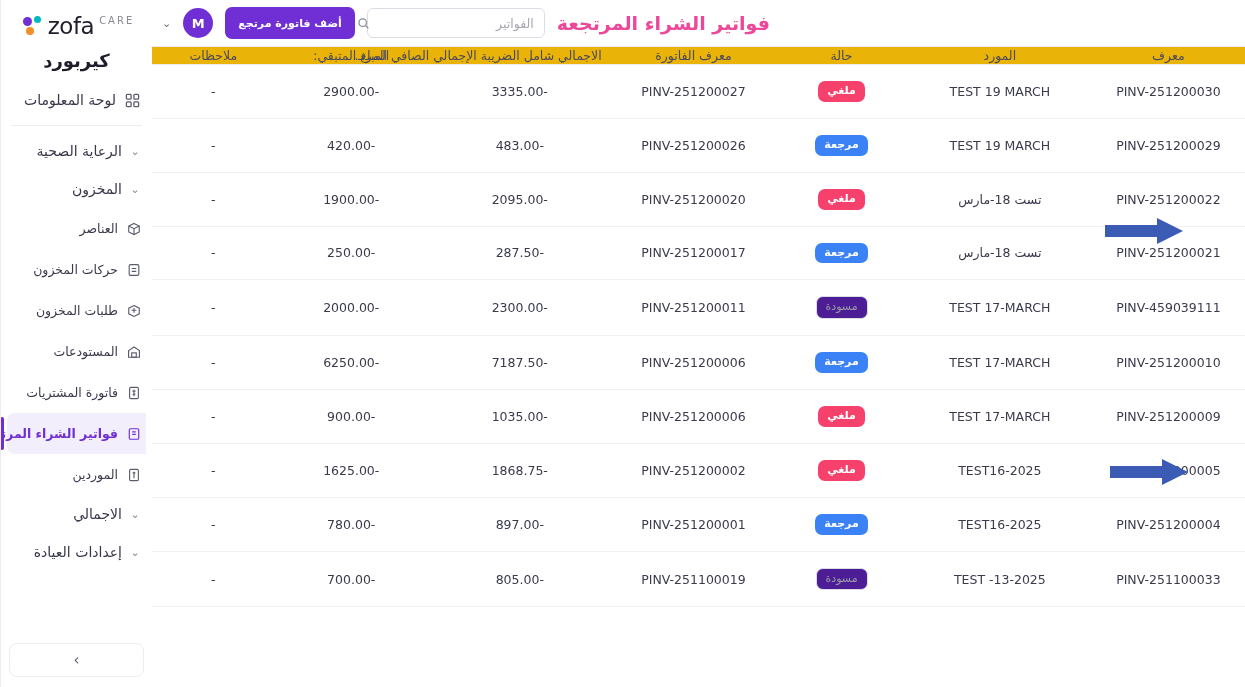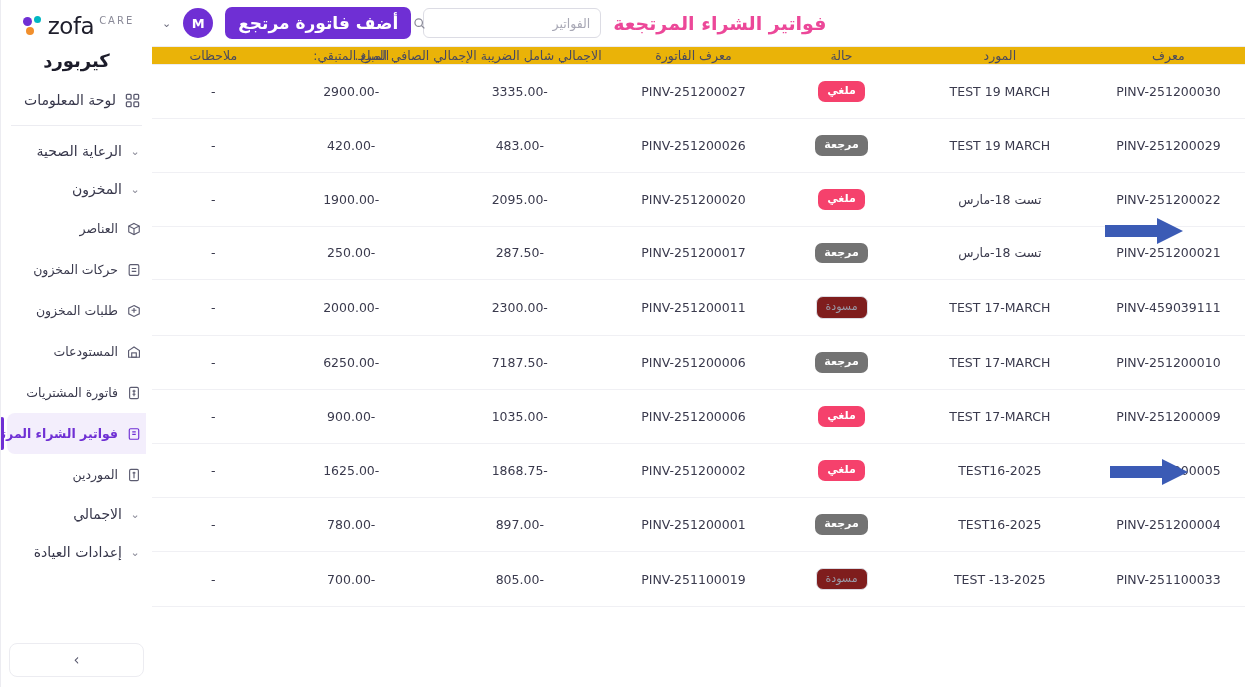--- a/index.html
+++ b/index.html
@@ -161,21 +161,21 @@
   }
   .search-box input::placeholder { color: #a9a9b6; }
   .search-icon { color: #8a8a98; display: flex; }
   .btn-primary {
     background: #6f2fd4;
     color: #fff;
     border: 0;
     border-radius: 7px;
     height: 32px;
     padding: 0 13px;
-    font-size: 17px;
+    font-size: 11px;
     font-weight: 700;
     font-family: inherit;
     cursor: pointer;
     white-space: nowrap;
   }
   .avatar {
     width: 30px; height: 30px; border-radius: 50%;
     background: #6f2fd4; color: #fff;
     display: flex; align-items: center; justify-content: center;
     font-size: 13px; font-weight: 700; cursor: pointer;
@@ -216,22 +216,22 @@
 
   .badge {
     display: inline-block;
     border-radius: 7px;
     padding: 3px 9px;
     font-size: 11px;
     font-weight: 700;
     line-height: 1.35;
   }
   .badge.cancelled { background: #f5416c; color: #fff; }
-  .badge.returned  { background: #737373; color: #ffffff; }
-  .badge.draft     { background: #7f1d1d; color: #9a9aa8; border: 1px solid #dcdce4; font-weight: 400; }
+  .badge.returned  { background: #3b82f6; color: #ffffff; }
+  .badge.draft     { background: #4c1d95; color: #9a9aa8; border: 1px solid #dcdce4; font-weight: 400; }
 
   
   .arrow-annot {
     position: absolute;
     z-index: 40;
     pointer-events: none;
   }
   .arrow-annot svg { display: block; }
 </style>
 </head>

